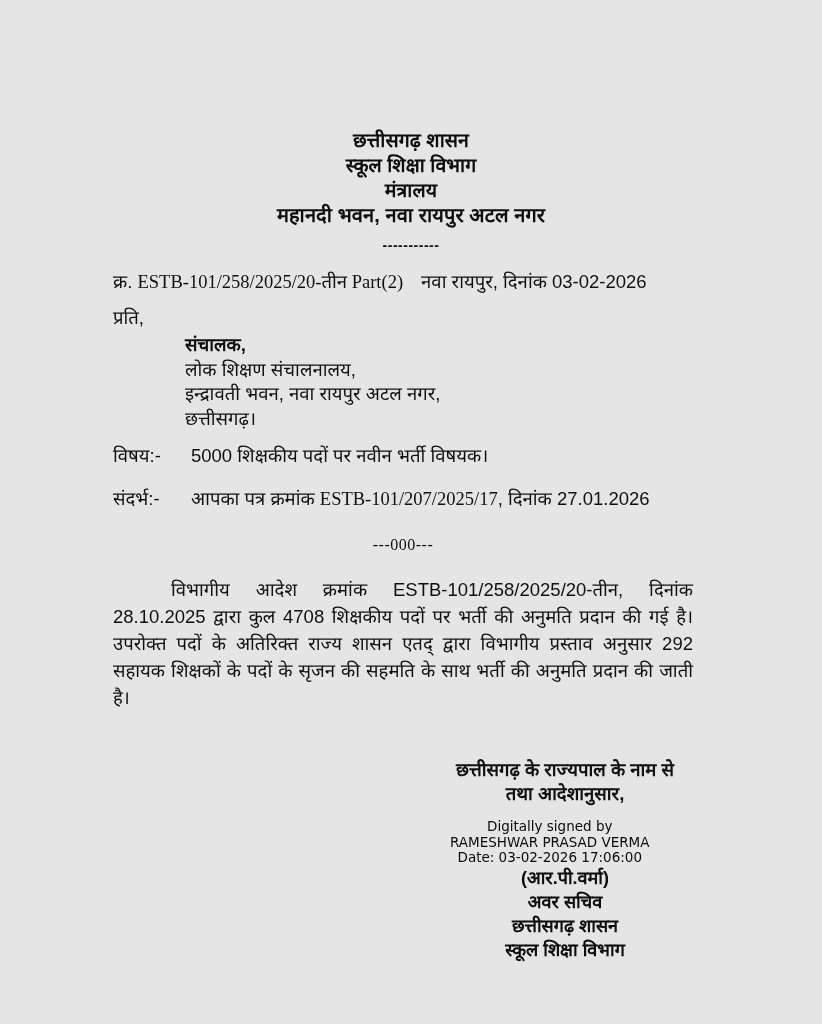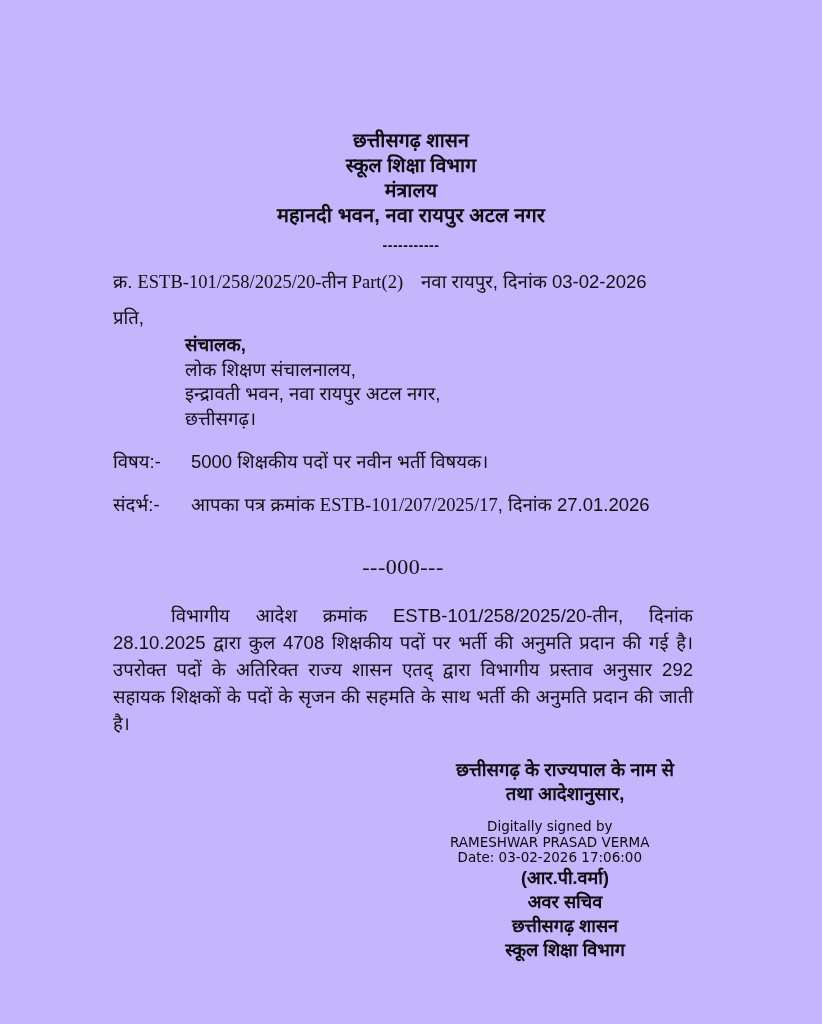--- a/index.html
+++ b/index.html
@@ -14,21 +14,21 @@
     font-family: "Liberation Serif", "DejaVu Serif", serif;
     color: #101010;
     overflow: hidden;
   }
 
   .page {
     position: absolute;
     left: 0; top: 0;
     width: 822px;
     height: 1024px;
-    background: #c4b5fd;
+    background: #e5e5e5;
   }
 
   
   .letterhead {
     position: absolute;
     left: 0;
     top: 128px;
     width: 822px;
     text-align: center;
   }
@@ -101,28 +101,28 @@
   .kv .k {
     font-family: "Liberation Sans", "DejaVu Sans", sans-serif;
     width: 78px;
     flex: none;
   }
   .kv .v {
     font-family: "Liberation Sans", "DejaVu Sans", sans-serif;
   }
   .kv .v .eng { font-family: "Liberation Serif", "DejaVu Serif", serif; }
 
-  .subject-row { margin-top: 18px; align-items: center; }
+  .subject-row { margin-top: 12px; align-items: center; }
   .reference-row { margin-top: 18px; }
 
   .centerdots {
-    margin-top: 36px;
+    margin-top: 24px;
     text-align: center;
     font-family: "Liberation Serif", "DejaVu Serif", serif;
-    font-size: 22px;
+    font-size: 16px;
     letter-spacing: 0.5px;
   }
 
   .para {
     margin-top: 22px;
     font-family: "Liberation Sans", "DejaVu Sans", sans-serif;
     font-size: 18.5px;
     line-height: 27px;
     text-align: justify;
     text-justify: inter-word;

